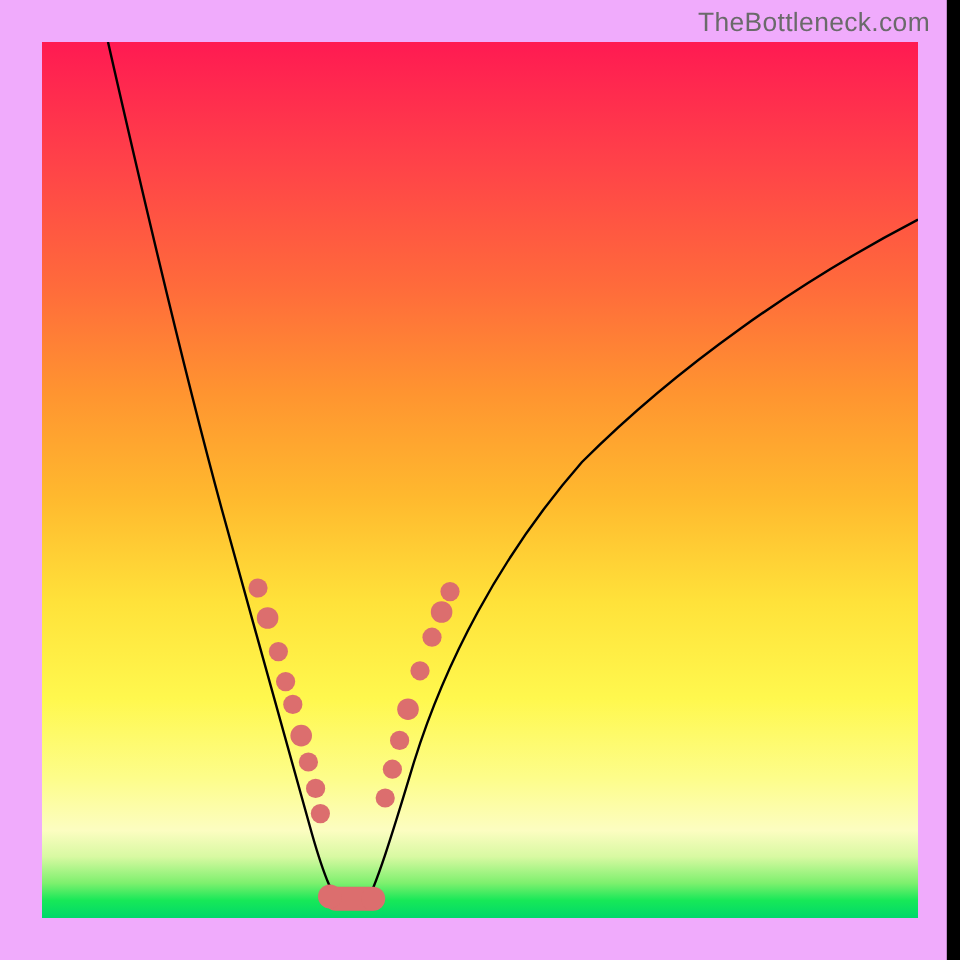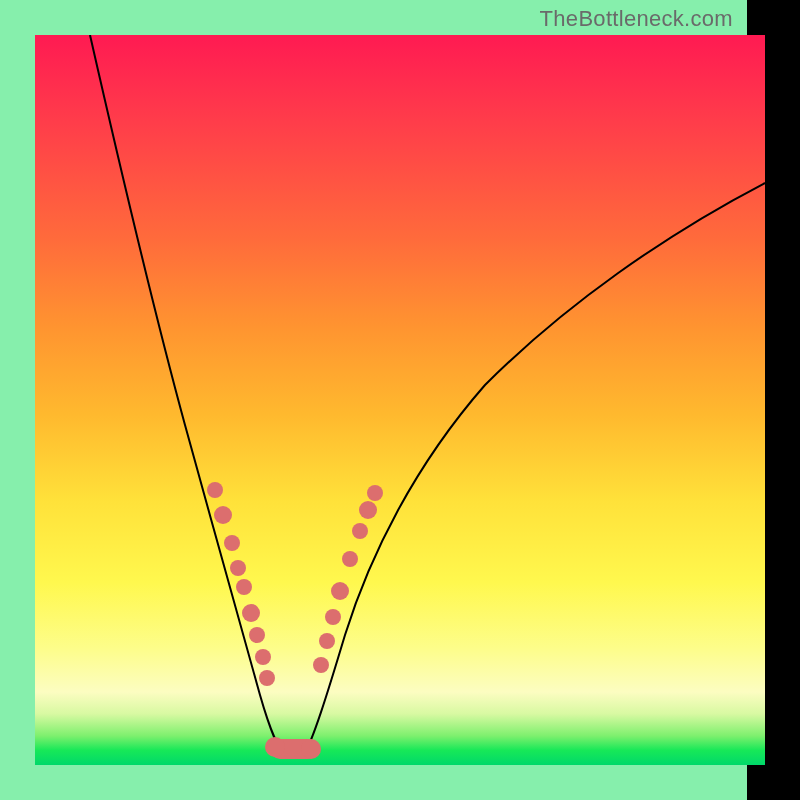--- a/index.html
+++ b/index.html
@@ -8,21 +8,22 @@
     width: 800px;
     height: 800px;
     background: #000;
     overflow: hidden;
     font-family: Arial, Helvetica, sans-serif;
   }
   .frame {
     position: relative;
     width: 747px;
     height: 800px;
-    background: #86efac;
+    background: #f0abfc;
+    padding-left: 42px;
   }
   .plot-area {
     position: absolute;
     left: 35px;
     top: 35px;
     width: 730px;
     height: 730px;
     
     background: linear-gradient(
       to bottom,

